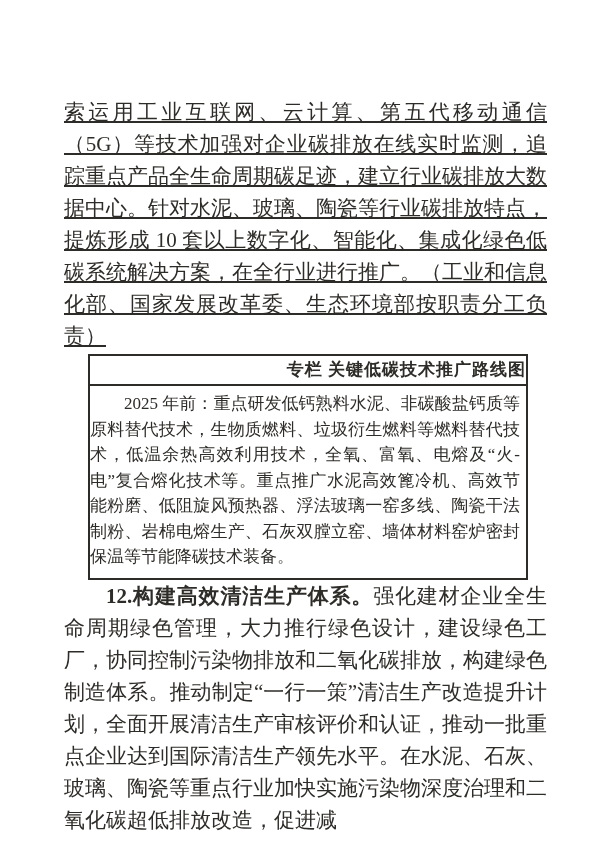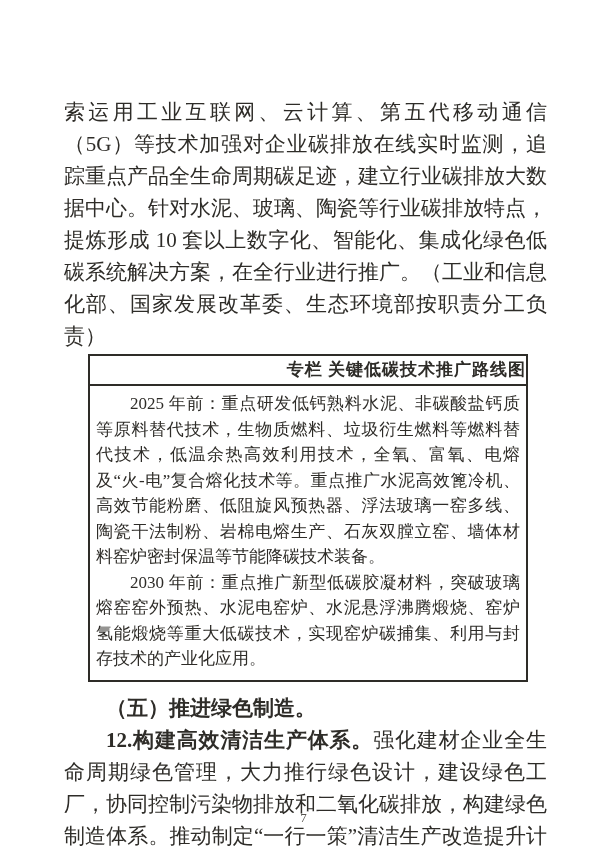--- a/index.html
+++ b/index.html
@@ -19,37 +19,37 @@
   .content {
     padding: 96px 60px 0 64px;
   }
   .body-text {
     font-size: 21px;
     line-height: 32px;
     text-align: justify;
     text-justify: inter-character;
     margin: 0;
   }
-  .no-indent { text-indent: 0; }
+  .no-indent { text-indent: 0; text-decoration: underline; }
   .indent { text-indent: 2em; }
 
   .column-box {
     margin: 2px 19px 0 24px;
     border: 2px solid #2e2c28;
   }
   .column-box-header {
     border-bottom: 2px solid #2e2c28;
     text-align: right;
     font-weight: bold;
     font-size: 17px;
     line-height: 28px;
     letter-spacing: 1px;
   }
   .column-box-body {
-    padding: 5px 6px 8px 6px;
+    padding: 5px 6px 8px 0;
   }
   .box-para {
     font-size: 17px;
     line-height: 25.5px;
     text-align: justify;
     text-justify: inter-character;
     text-indent: 2em;
     margin: 0;
   }
   .section-heading {
@@ -76,24 +76,22 @@
 
 <div class="page">
   <div class="content">
 
     <p class="body-text no-indent">索运用工业互联网、云计算、第五代移动通信（5G）等技术加强对企业碳排放在线实时监测，追踪重点产品全生命周期碳足迹，建立行业碳排放大数据中心。针对水泥、玻璃、陶瓷等行业碳排放特点，提炼形成 10 套以上数字化、智能化、集成化绿色低碳系统解决方案，在全行业进行推广。（工业和信息化部、国家发展改革委、生态环境部按职责分工负责）</p>
 
     <div class="column-box">
       <div class="column-box-header">专栏 关键低碳技术推广路线图</div>
       <div class="column-box-body">
         <p class="box-para">2025 年前：重点研发低钙熟料水泥、非碳酸盐钙质等原料替代技术，生物质燃料、垃圾衍生燃料等燃料替代技术，低温余热高效利用技术，全氧、富氧、电熔及“火-电”复合熔化技术等。重点推广水泥高效篦冷机、高效节能粉磨、低阻旋风预热器、浮法玻璃一窑多线、陶瓷干法制粉、岩棉电熔生产、石灰双膛立窑、墙体材料窑炉密封保温等节能降碳技术装备。</p>
-        <p class="box-para">2030 年前：重点推广新型低碳胶凝材料，突破玻璃熔窑窑外预热、水泥电窑炉、水泥悬浮沸腾煅烧、窑炉氢能煅烧等重大低碳技术，实现窑炉碳捕集、利用与封存技术的产业化应用。</p>
       </div>
     </div>
 
-    <p class="section-heading">（五）推进绿色制造。</p>
 
     <p class="body-text indent"><span class="bold-lead">12.构建高效清洁生产体系。</span><span>强化建材企业全生命周期绿色管理，大力推行绿色设计，建设绿色工厂，协同控制污染物排放和二氧化碳排放，构建绿色制造体系。推动制定“一行一策”清洁生产改造提升计划，全面开展清洁生产审核评价和认证，推动一批重点企业达到国际清洁生产领先水平。在水泥、石灰、玻璃、陶瓷等重点行业加快实施污染物深度治理和二氧化碳超低排放改造，促进减</span></p>
 
   </div>
 
   <div class="page-number">7</div>
 </div>
 
 </body></html>

